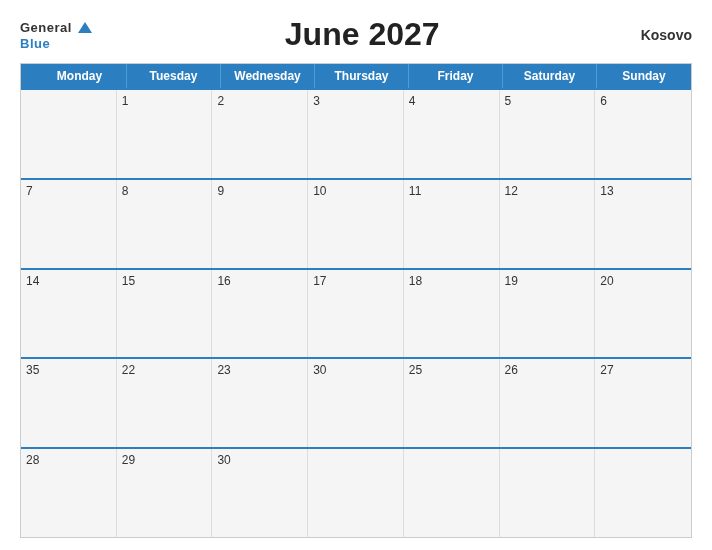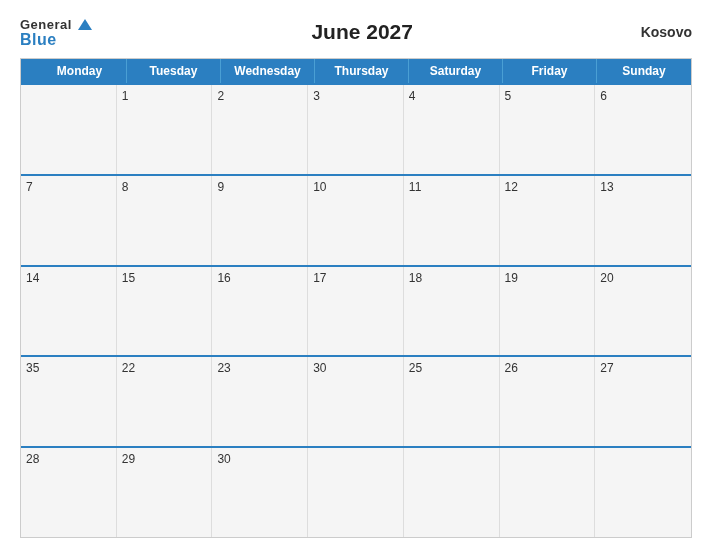--- a/index.html
+++ b/index.html
@@ -29,37 +29,37 @@
       flex-direction: column;
       line-height: 1;
     }
     .logo-general {
       font-size: 13px;
       font-weight: bold;
       color: #333;
       letter-spacing: 0.5px;
     }
     .logo-blue {
-      font-size: 16px;
+      font-size: 13px;
       font-weight: bold;
       color: #2b7fc1;
       letter-spacing: 0.5px;
     }
     .logo-icon {
       display: inline-block;
       width: 0;
       height: 0;
       border-left: 7px solid transparent;
       border-right: 7px solid transparent;
       border-bottom: 11px solid #2b7fc1;
       margin-left: 2px;
       vertical-align: middle;
     }
     .title {
-      font-size: 21px;
+      font-size: 32px;
       font-weight: bold;
       color: #222;
       text-align: center;
       flex: 1;
     }
     .country {
       font-size: 14px;
       color: #333;
       min-width: 60px;
       text-align: right;
@@ -139,22 +139,22 @@
     <div class="country">Kosovo</div>
   </div>
 
   <div class="calendar">
     <div class="cal-header">
 
     <div class="cal-header-cell">Monday</div>
         <div class="cal-header-cell">Tuesday</div>
         <div class="cal-header-cell">Wednesday</div>
         <div class="cal-header-cell">Thursday</div>
+        <div class="cal-header-cell">Friday</div>
         <div class="cal-header-cell">Saturday</div>
-        <div class="cal-header-cell">Friday</div>
         <div class="cal-header-cell">Sunday</div>
       </div>
     <div class="cal-body">
 
     <div class="cal-week">
           <div class="cal-cell empty"></div>
           <div class="cal-cell">
             <span class="day-num">1</span>
           </div>
           <div class="cal-cell">

